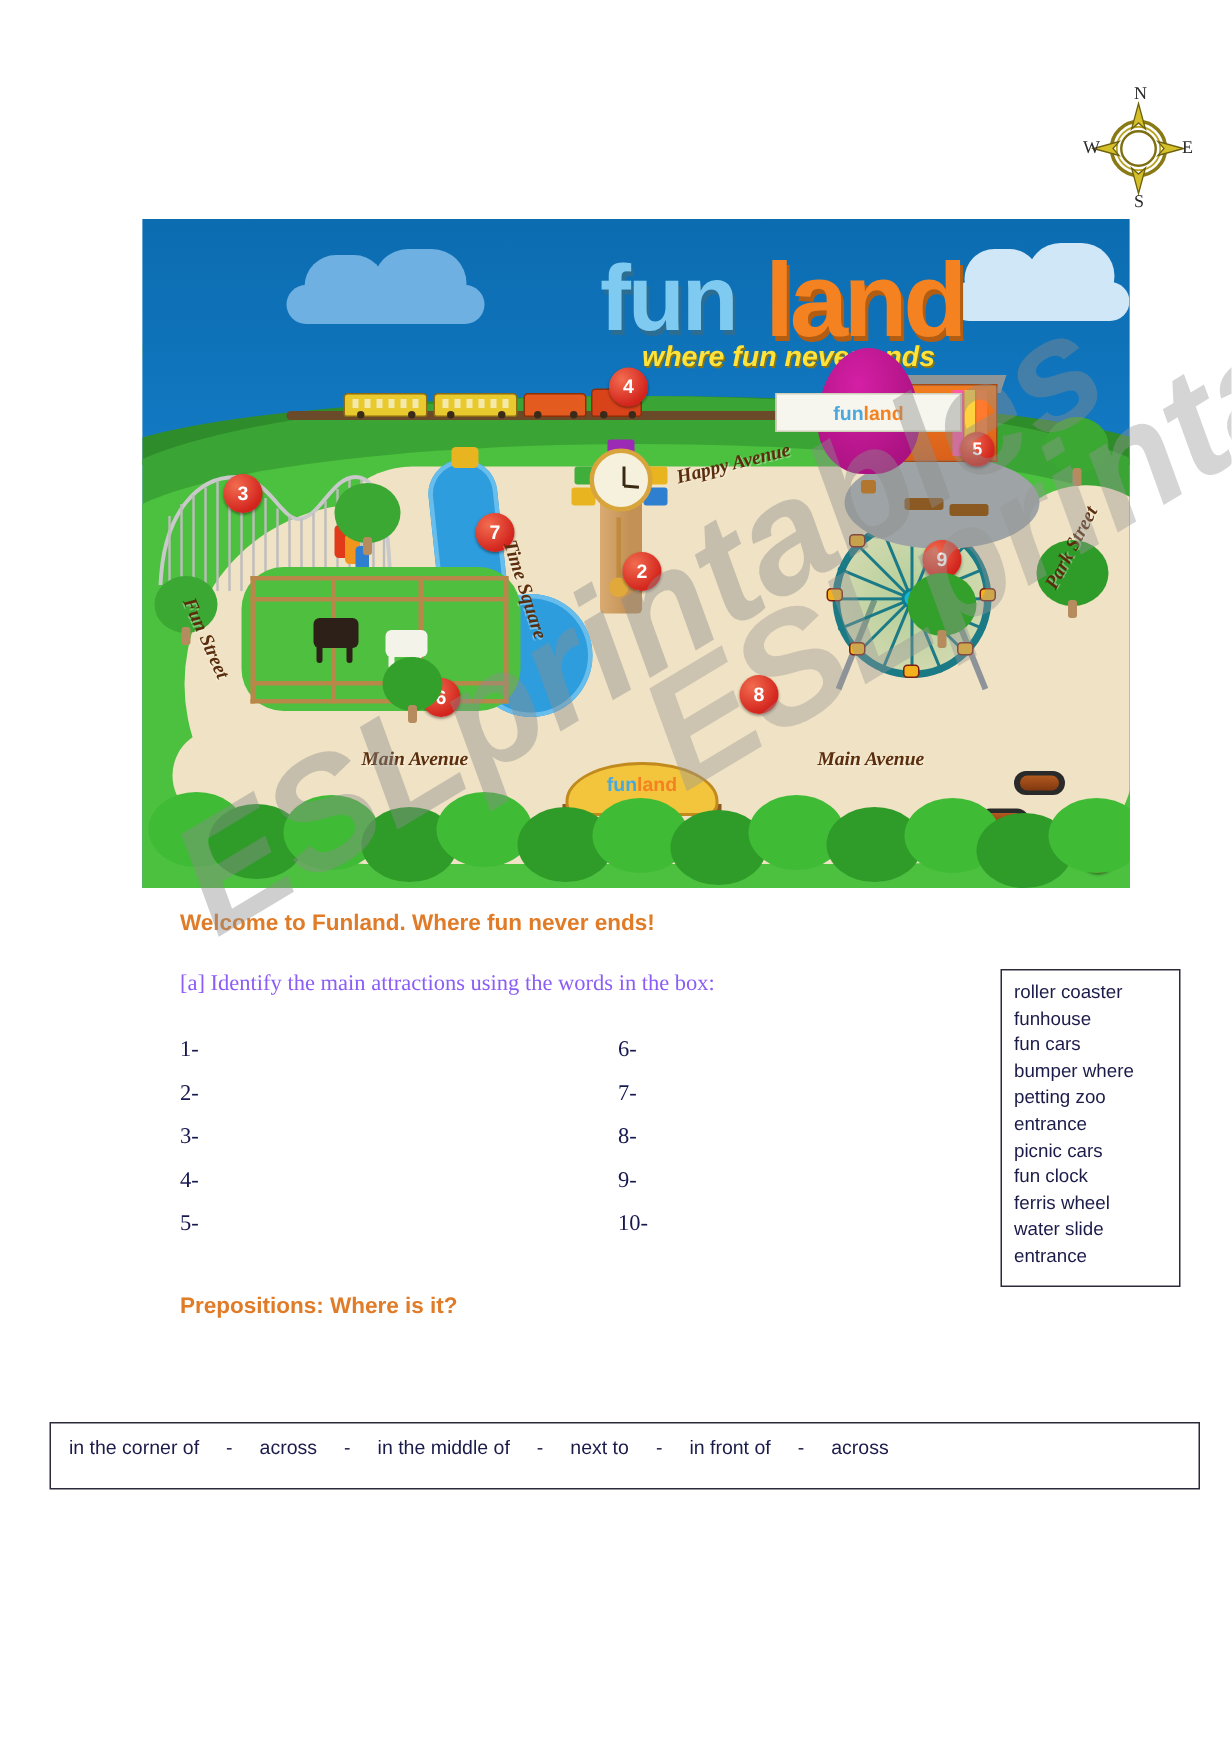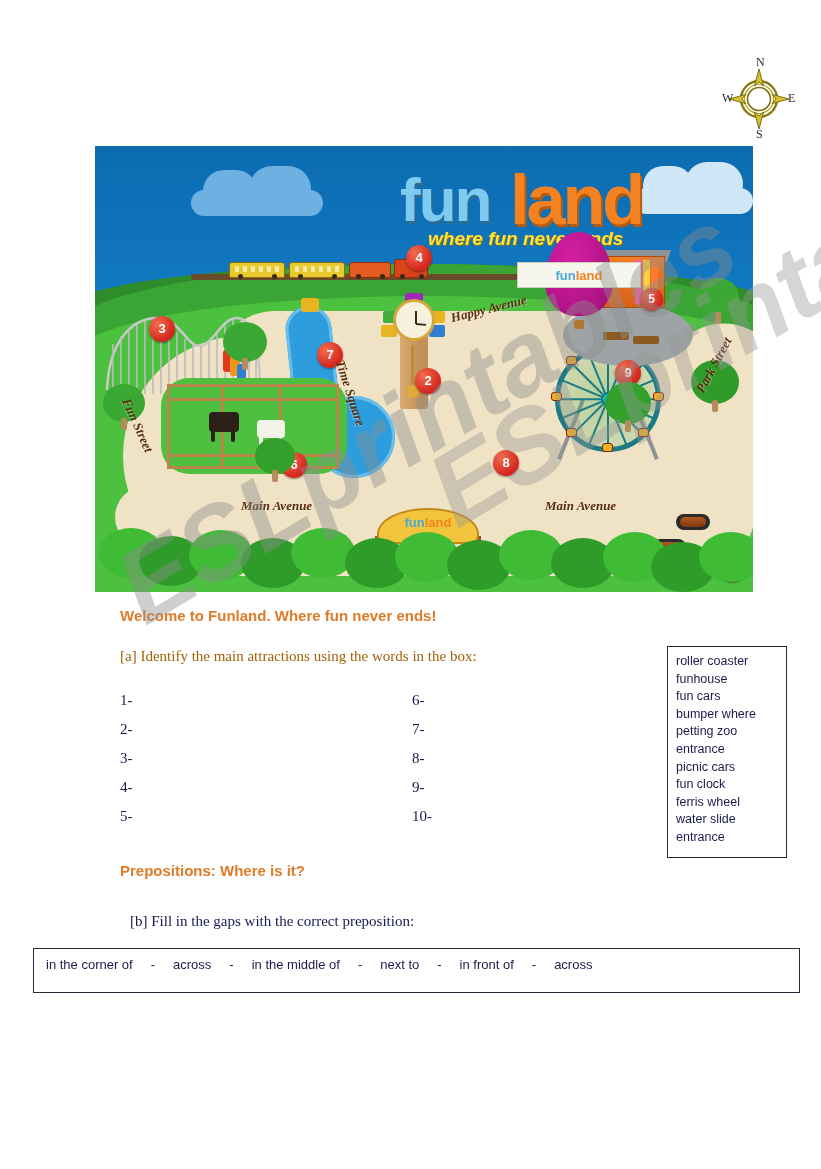--- a/index.html
+++ b/index.html
@@ -224,21 +224,21 @@
   .fh-stripe { position:absolute; top:10px; width:7px; height:44px; }
 
   
   .welcome {
     position:absolute; left:120px; top:607px;
     font-size:15px; font-weight:bold; color:#e07b28;
     font-family:"Liberation Sans", sans-serif;
   }
   .prompt-a {
     position:absolute; left:120px; top:648px;
-    font-size:15px; color:#a16207;
+    font-size:15px; color:#8b5cf6;
     font-family:"Liberation Serif", serif;
   }
   .numlist { position:absolute; left:120px; top:686px; width:420px; }
   .numlist .col { position:absolute; top:0; }
   .numlist .col.left { left:0; }
   .numlist .col.right { left:292px; }
   .numlist .item {
     font-family:"Liberation Serif", serif; font-size:15px; color:#16184f;
     height:29px; line-height:29px; white-space:nowrap;
   }
@@ -618,21 +618,20 @@
     <div>petting zoo</div>
     <div>entrance</div>
     <div>picnic cars</div>
     <div>fun clock</div>
     <div>ferris wheel</div>
     <div>water slide</div>
     <div>entrance</div>
   </div>
 
   <div class="prep-title">Prepositions: Where is it?</div>
-  <div class="prompt-b">[b] Fill in the gaps with the correct preposition:</div>
 
   <div class="prepbox">
     <div class="row">
       <span class="w">in the corner of</span>
       <span class="sep">-</span>
       <span class="w">across</span>
       <span class="sep">-</span>
       <span class="w">in the middle of</span>
       <span class="sep">-</span>
       <span class="w">next to</span>

